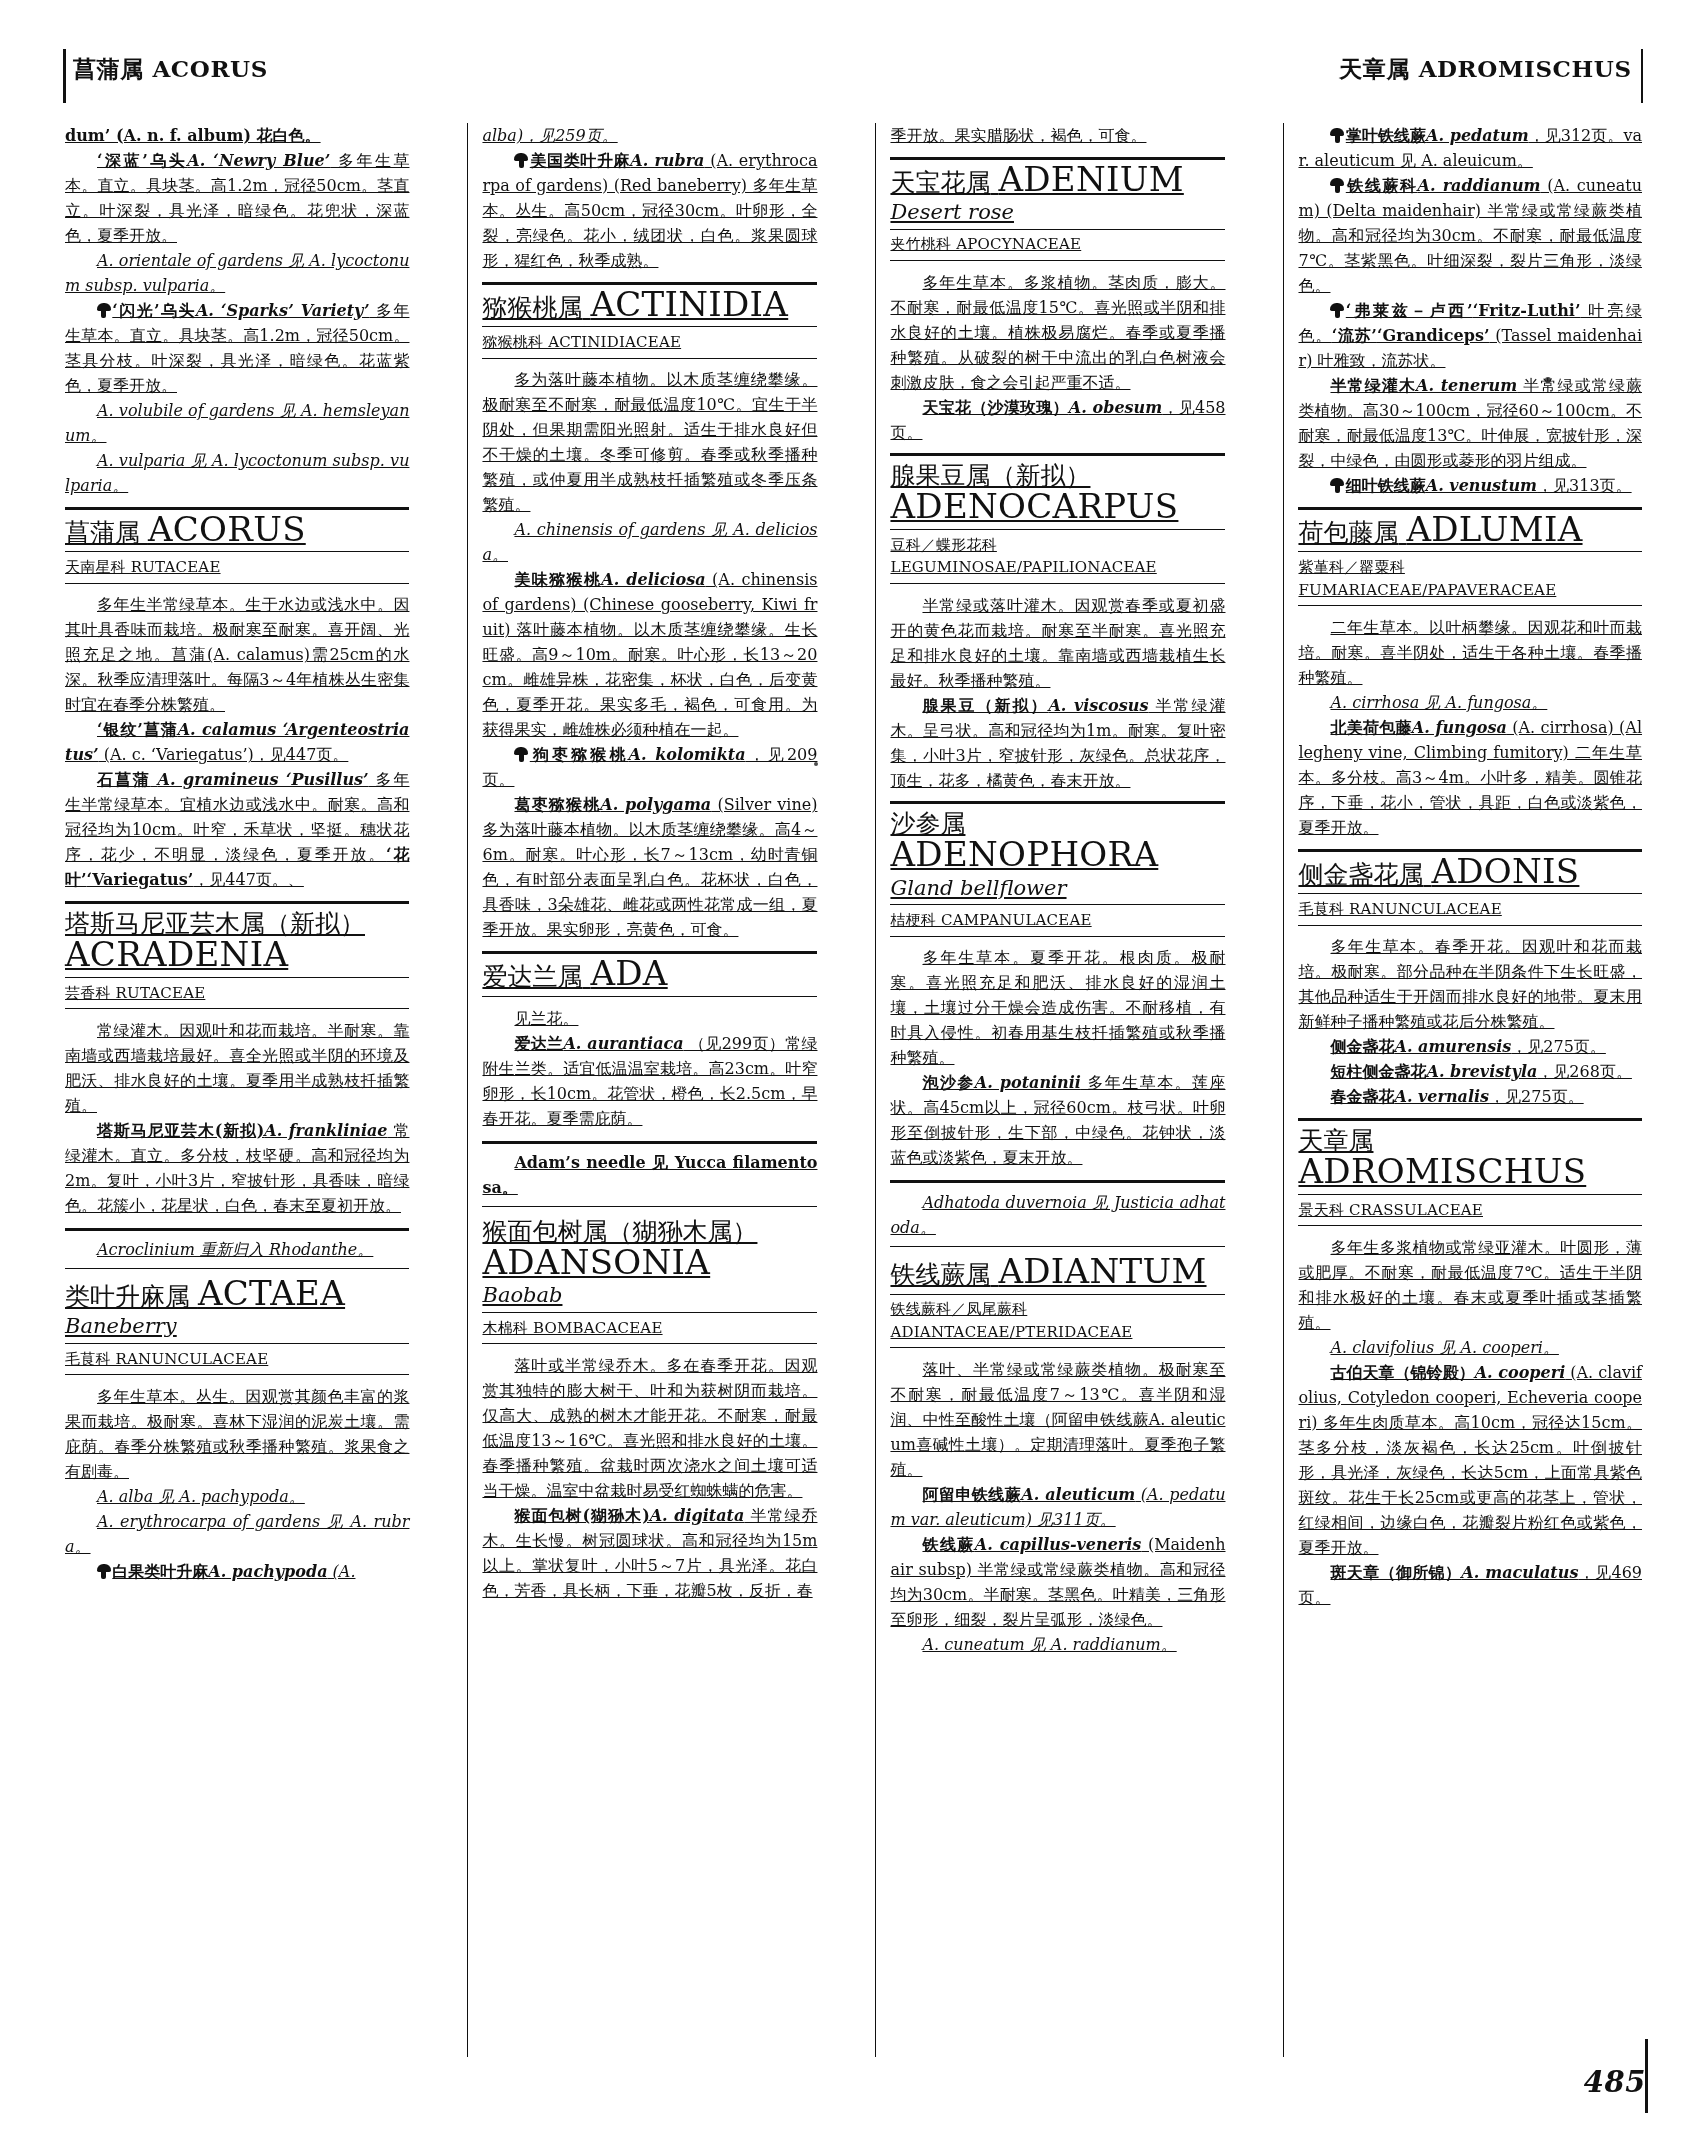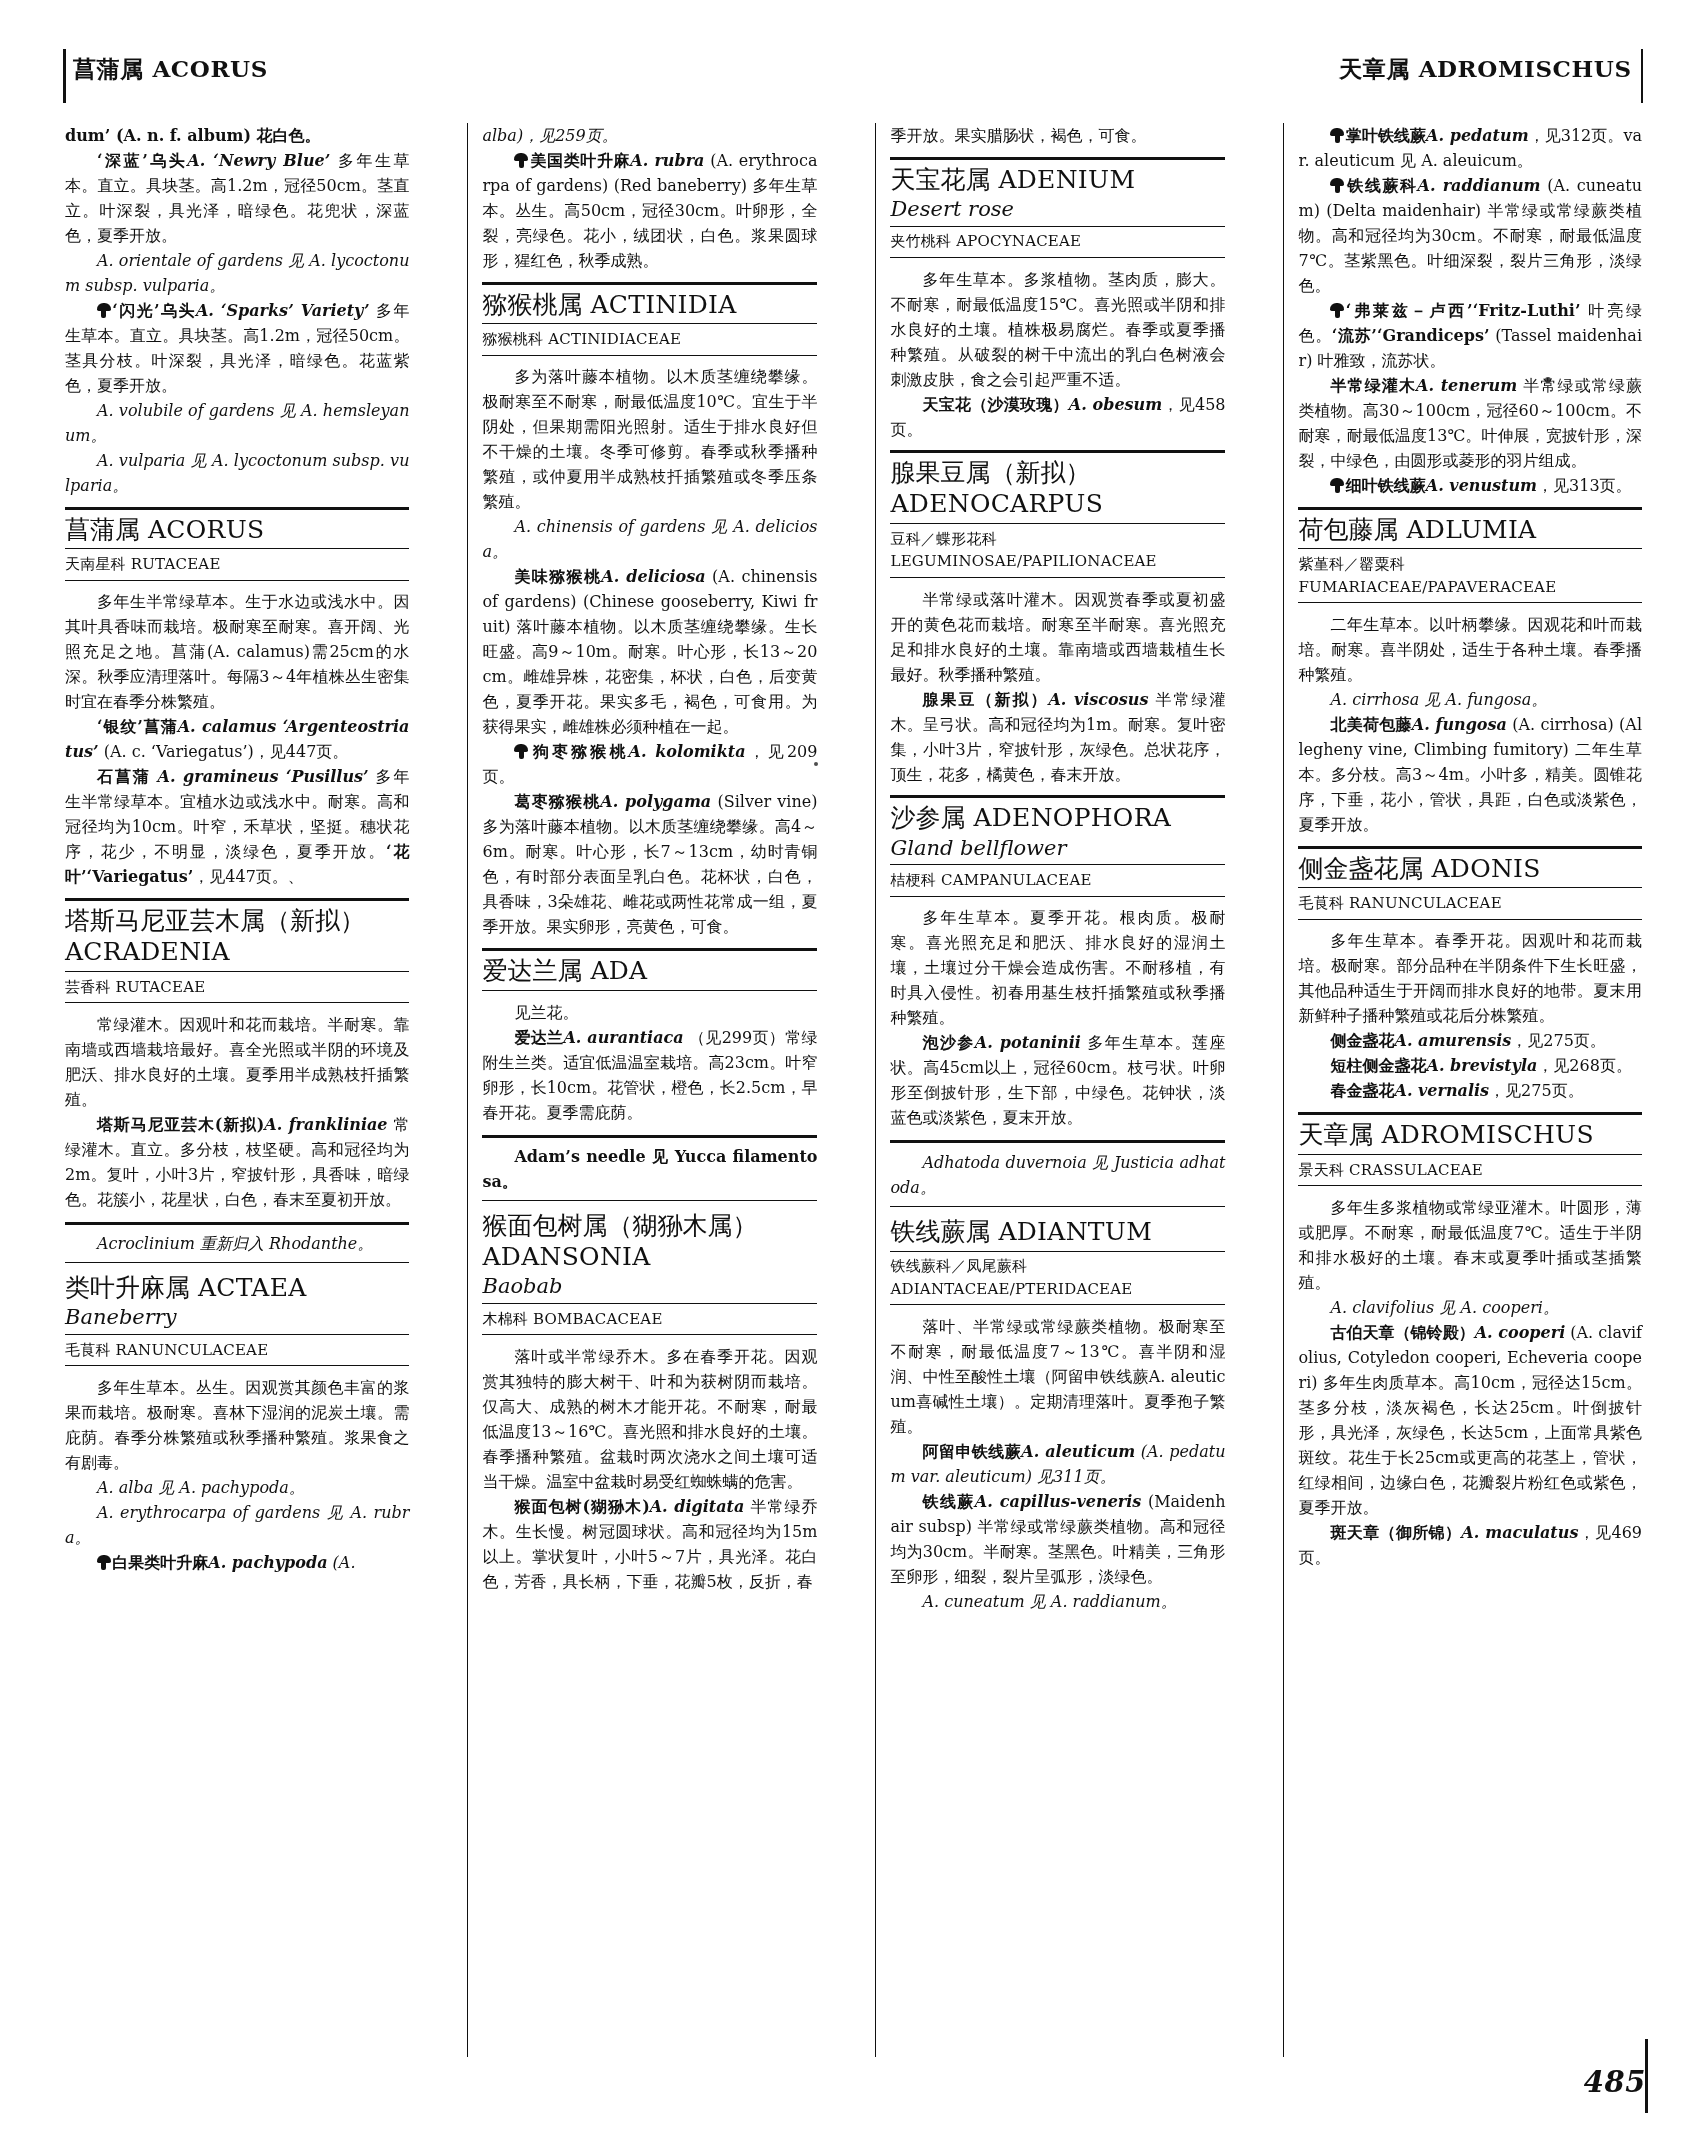--- a/index.html
+++ b/index.html
@@ -44,20 +44,21 @@
     left:60px;top:123px;
     width:1587px;height:1934px;
     display:flex;
     gap:0;
   }
   .col{
     width:384px;
     box-sizing:border-box;
     padding:0 14px 0 14px;
     position:relative;
+    text-decoration:underline;
   }
   .col + .col{border-left:1.3px solid #111;margin-left:44px;}
   .col:nth-child(1){padding-left:5px;}
   .col:nth-child(4){padding-right:5px;}
 
   
   p{
     margin:0;
     font-size:16px;
     line-height:25px;
@@ -106,21 +107,21 @@
   }
   .genus .hr-thin2{
     border:0;border-top:1.9px solid #111;margin:3.8px 0 8.8px 0;
   }
   .g-title{
     font-size:25px;line-height:31px;
     font-weight:normal;
     margin:1.3px 0 1.3px 0;
     white-space:normal;
   }
-  .g-title .latin{font-variant:small-caps;font-size:25px;letter-spacing:0.3px;}
+  .g-title .latin{font-variant:small-caps;font-size:34px;letter-spacing:0.3px;}
   .g-common{
     font-size:21px;line-height:26px;font-style:italic;margin:0 0 1.3px 0;
   }
   .g-family{
     font-size:15px;line-height:22.6px;margin:2.5px 0 2.5px 0;letter-spacing:0.2px;
   }
 
   
   .xref{
     margin:10px 0 0 0;

